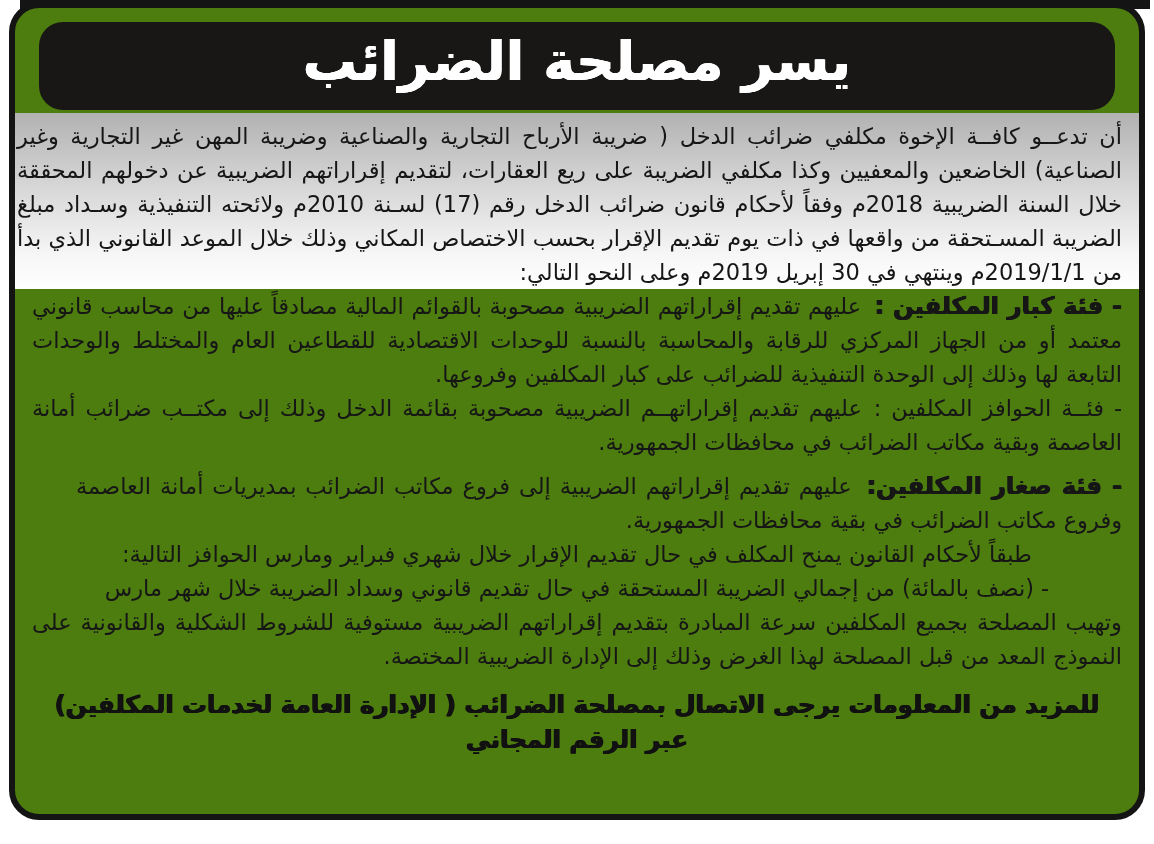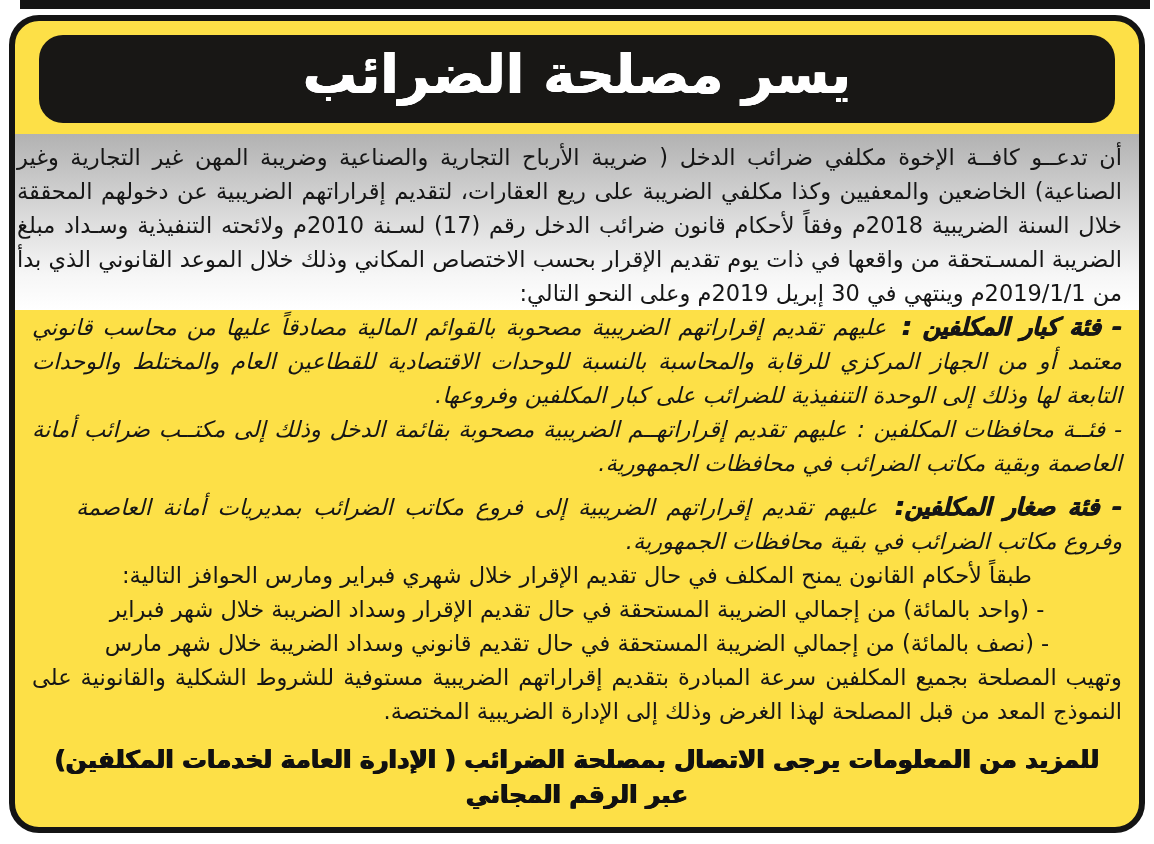--- a/index.html
+++ b/index.html
@@ -19,28 +19,28 @@
   .top-strip {
     position: absolute;
     top: 0;
     left: 20px;
     right: 4px;
     height: 9px;
     background: #141414;
   }
   .frame {
     position: absolute;
-    top: 15px;
+    top: 2px;
     left: 9px;
     width: 1136px;
     height: 818px;
     box-sizing: border-box;
     border: 6px solid #141414;
     border-radius: 30px;
-    background: #fde047;
+    background: #4d7c0f;
     overflow: hidden;
   }
   .banner {
     margin: 14px 24px 0 24px;
     height: 88px;
     background: #181715;
     border-radius: 24px;
     display: flex;
     align-items: center;
     justify-content: center;
@@ -48,21 +48,21 @@
   .banner-title {
     color: #ffffff;
     font-size: 54px;
     font-weight: bold;
     letter-spacing: 0px;
     text-shadow: 0.5px 0 0 #ffffff, -0.5px 0 0 #ffffff;
     line-height: 1;
     padding-bottom: 8px;
   }
   .grad-zone {
-    margin-top: 11px;
+    margin-top: 3px;
     padding: 6px 17px 0 2px;
     background: linear-gradient(to bottom, #b2b2b2 0%, #d9d9d9 45%, #f6f6f6 80%, #ffffff 100%);
   }
   .content {
     padding: 0 17px;
     color: #161616;
   }
   p.para {
     margin: 0;
     font-size: 22.5px;
@@ -77,21 +77,21 @@
     font-size: 24px;
     text-shadow: 0.6px 0 0 currentColor, -0.6px 0 0 currentColor;
     margin-inline-end: 6px;
   }
   .cat-heading.regular {
     font-weight: normal;
     font-size: 22.5px;
     text-shadow: none;
     margin-inline-end: 2px;
   }
-  .cat-block { margin-top: 0; font-style: italic; }
+  .cat-block { margin-top: 0; }
   .cat-block.spaced { margin-top: 10px; margin-left: 44px; }
   .footer {
     margin-top: 14px;
     padding: 0 30px;
     text-align: center;
     color: #111111;
   }
   .footer-line {
     margin: 0;
     font-size: 24.5px;
@@ -117,32 +117,31 @@
     </div>
 
     <div class="content">
 
       <p class="para cat-block">
         <span class="cat-heading">- فئة كبار المكلفين :</span>
         <span>عليهم تقديم إقراراتهم الضريبية مصحوبة بالقوائم المالية مصادقاً عليها من محاسب قانوني معتمد أو من الجهاز المركزي للرقابة والمحاسبة بالنسبة للوحدات الاقتصادية للقطاعين العام والمختلط والوحدات التابعة لها وذلك إلى الوحدة التنفيذية للضرائب على كبار المكلفين وفروعها.</span>
       </p>
 
       <p class="para cat-block">
-        <span class="cat-heading regular">- فئــة محافظات المكلفين :</span>
+        <span class="cat-heading regular">- فئــة الحوافز المكلفين :</span>
         <span>عليهم تقديم إقراراتهــم الضريبية مصحوبة بقائمة الدخل وذلك إلى مكتــب ضرائب أمانة العاصمة وبقية مكاتب الضرائب في محافظات الجمهورية.</span>
       </p>
 
       <p class="para cat-block spaced">
         <span class="cat-heading">- فئة صغار المكلفين:</span>
         <span>عليهم تقديم إقراراتهم الضريبية إلى فروع مكاتب الضرائب بمديريات أمانة العاصمة وفروع مكاتب الضرائب في بقية محافظات الجمهورية.</span>
       </p>
 
       <p class="para ragged">طبقاً لأحكام القانون يمنح المكلف في حال تقديم الإقرار خلال شهري فبراير ومارس الحوافز التالية:</p>
 
-      <p class="para ragged">- (واحد بالمائة) من إجمالي الضريبة المستحقة في حال تقديم الإقرار وسداد الضريبة خلال شهر فبراير</p>
 
       <p class="para ragged">- (نصف بالمائة) من إجمالي الضريبة المستحقة في حال تقديم قانوني وسداد الضريبة خلال شهر مارس</p>
 
       <p class="para">وتهيب المصلحة بجميع المكلفين سرعة المبادرة بتقديم إقراراتهم الضريبية مستوفية للشروط الشكلية والقانونية على النموذج المعد من قبل المصلحة لهذا الغرض وذلك إلى الإدارة الضريبية المختصة.</p>
 
     </div>
 
     <div class="footer">
       <p class="footer-line">للمزيد من المعلومات يرجى الاتصال بمصلحة الضرائب ( الإدارة العامة لخدمات المكلفين) عبر الرقم المجاني</p>
 

